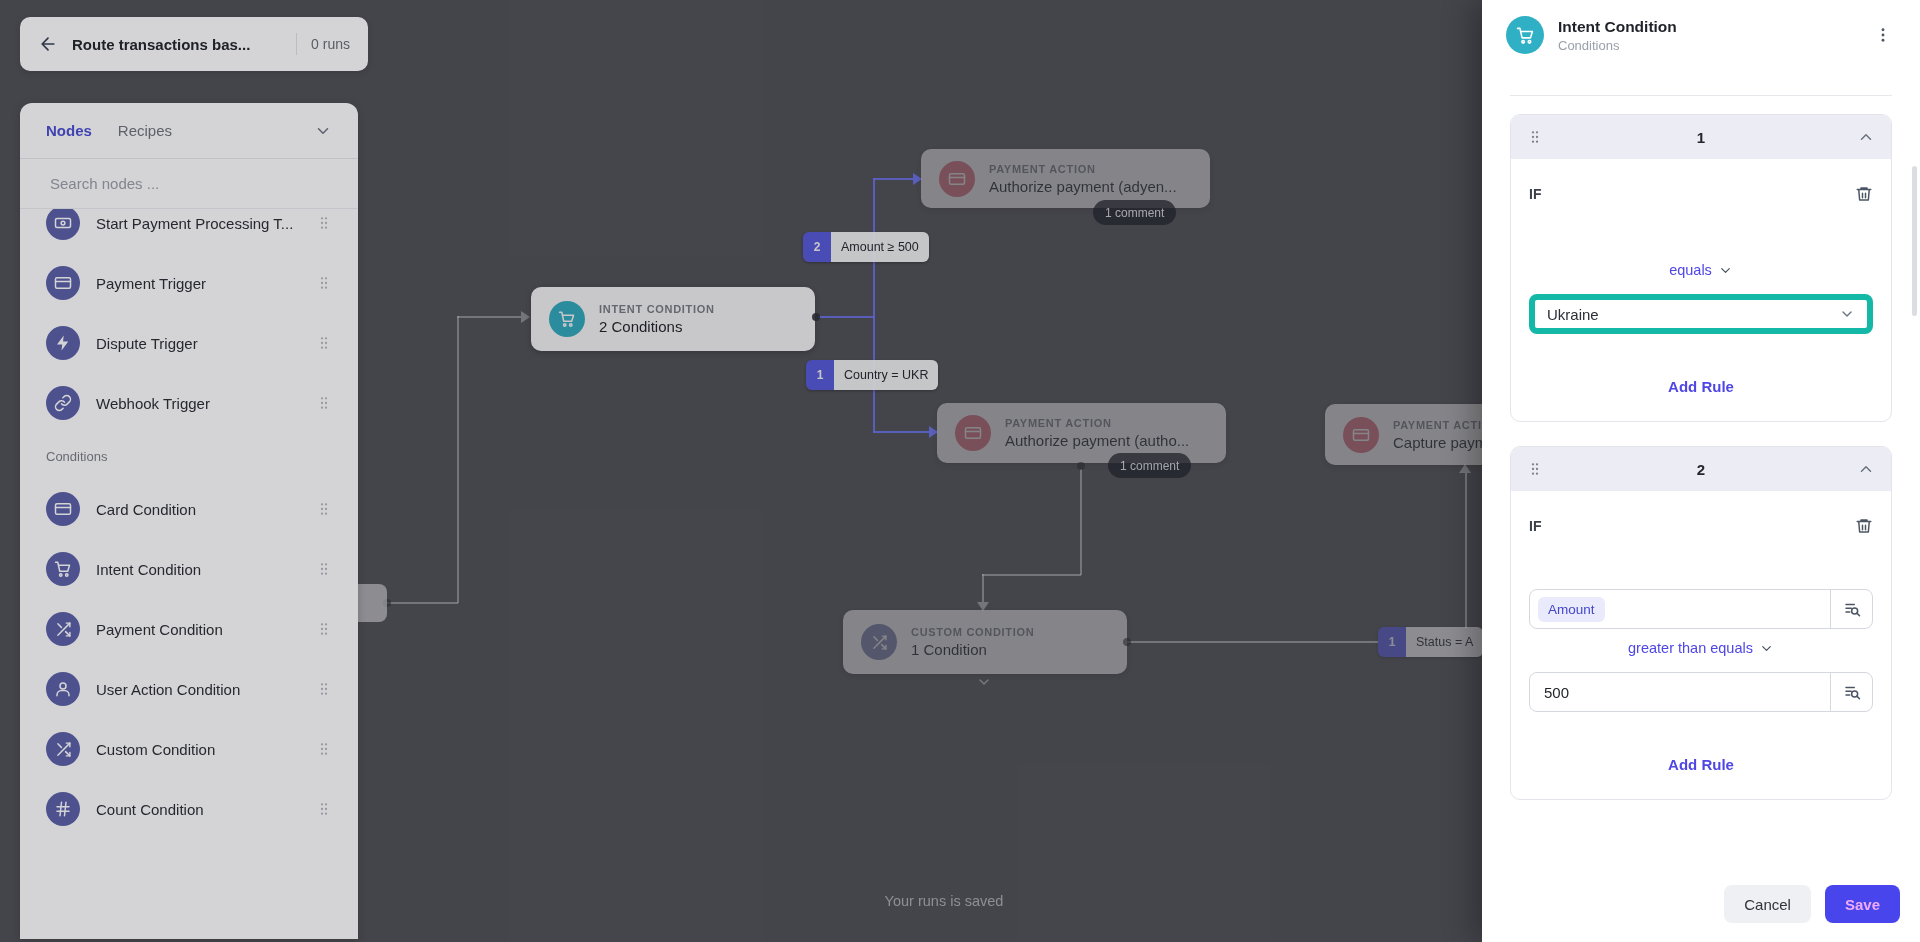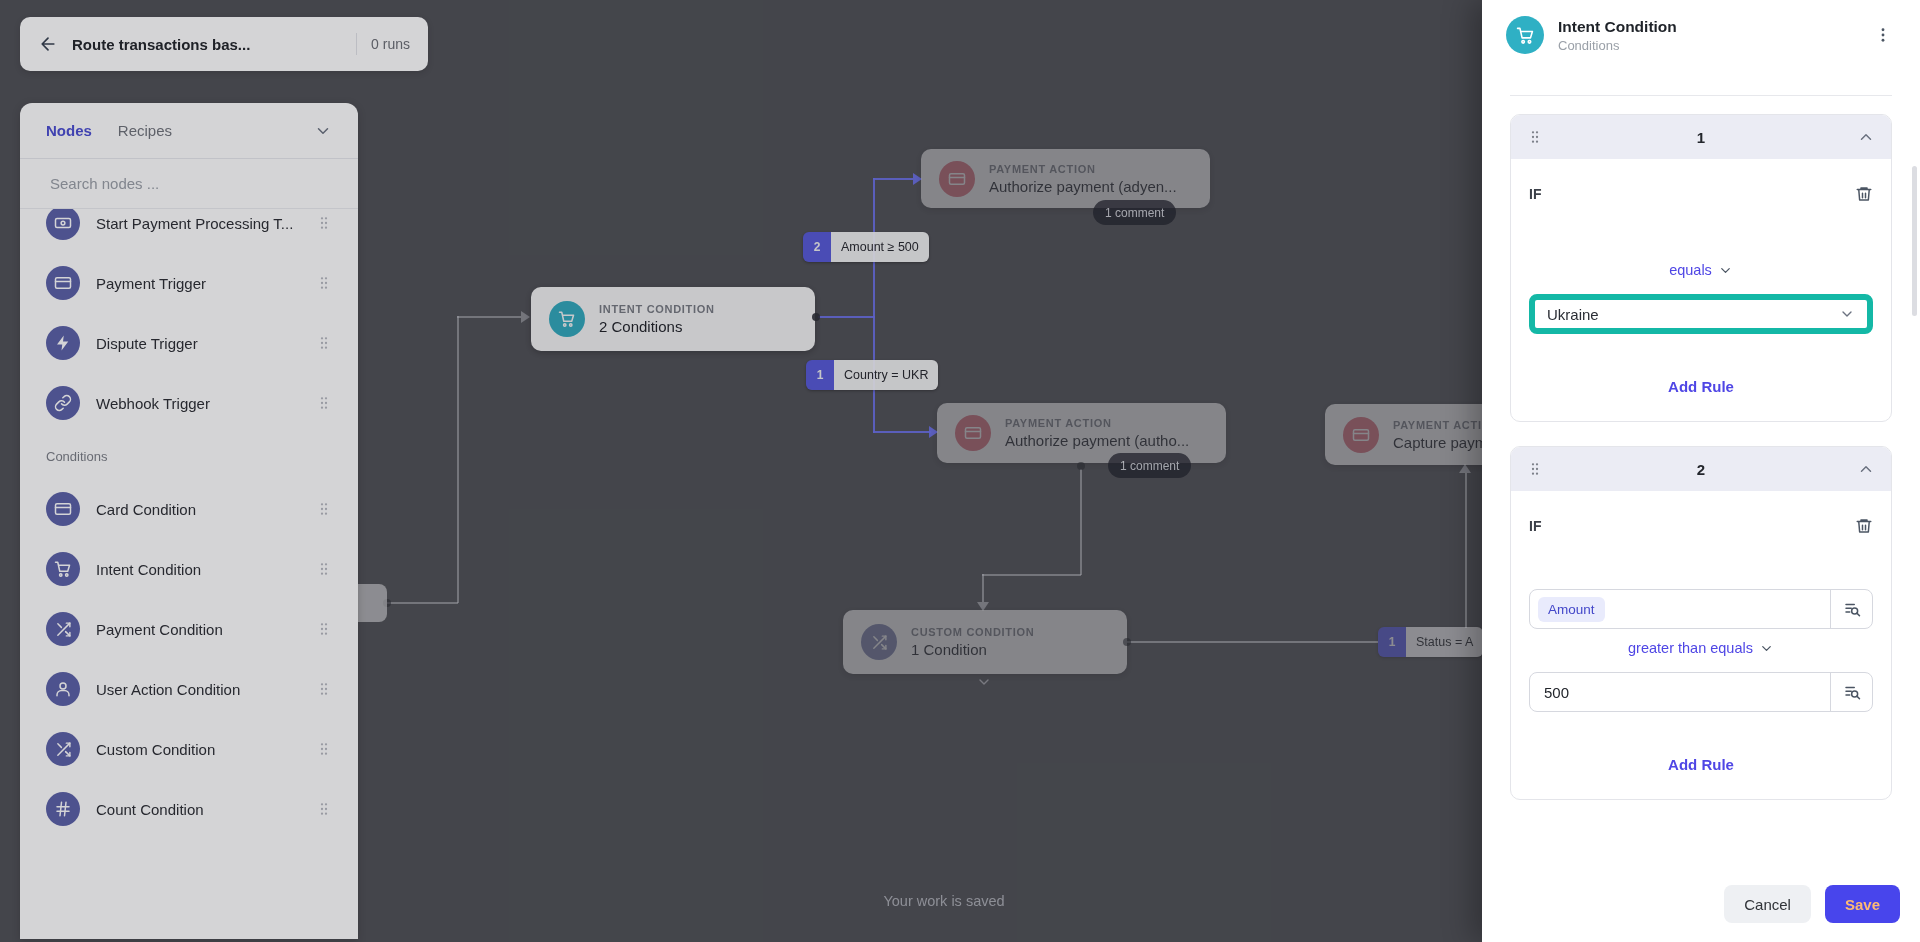--- a/index.html
+++ b/index.html
@@ -32,21 +32,21 @@
   .edge-badge { position:absolute; display:flex; height:30px; border-radius:6px; overflow:hidden; z-index:12; box-shadow:0 1px 3px rgba(0,0,0,.35); font-size:12.5px; }
   .edge-badge .num { width:28px; background:#585ce5; color:#fff; display:flex; align-items:center; justify-content:center; font-weight:700; font-size:12px; flex:none; }
   .edge-badge .lbl { background:#fff; color:#23252b; padding:0 10px; display:flex; align-items:center; white-space:nowrap; }
   .edge-badge.selected { opacity:.9; }
   .edge-badge.dim { opacity:.5; }
 
   .canvas-toast { position:absolute; left:944px; top:893px; transform:translateX(-50%); color:#b9bbc2; font-size:14.5px; opacity:.85; z-index:12; white-space:nowrap; }
   .custom-out-chevron { position:absolute; color:#d0d1d6; opacity:.5; z-index:11; }
 
   
-  .header-card { position:absolute; left:20px; top:17px; width:408px; height:54px; background:#fff; border-radius:10px; z-index:30; display:flex; align-items:center; padding:0 18px; gap:14px; box-shadow:0 2px 6px rgba(0,0,0,.15); }
+  .header-card { position:absolute; left:20px; top:17px; width:348px; height:54px; background:#fff; border-radius:10px; z-index:30; display:flex; align-items:center; padding:0 18px; gap:14px; box-shadow:0 2px 6px rgba(0,0,0,.15); }
   .header-card .hc-title { flex:1; font-size:15px; font-weight:600; color:#23262b; white-space:nowrap; overflow:hidden; text-overflow:ellipsis; }
   .hc-divider { width:1px; height:22px; background:#e2e3e8; flex:none; }
   .hc-runs { font-size:14px; color:#6c6f76; white-space:nowrap; }
   .hc-back { color:#374151; display:flex; cursor:pointer; }
 
   
   .sidebar { position:absolute; left:20px; top:103px; width:338px; bottom:3px; background:#fff; border-radius:12px 12px 0 0; z-index:30; display:flex; flex-direction:column; box-shadow:0 2px 8px rgba(0,0,0,.18); }
   .sb-tabs { height:56px; border-bottom:1px solid #e8e9ee; display:flex; align-items:center; padding:0 26px; flex:none; }
   .sb-tab { font-size:15px; cursor:pointer; }
   .sb-tab.active { color:#4b4ed2; font-weight:700; }
@@ -92,21 +92,21 @@
   .ig-btn { width:42px; border-left:1px solid #d6d8df; display:flex; align-items:center; justify-content:center; color:#4b5563; cursor:pointer; flex:none; }
   .op-row { display:flex; justify-content:center; align-items:center; gap:6px; height:26px; margin-top:6px; color:#4f46e5; font-size:14.5px; cursor:pointer; }
   .op-row .chev { color:#4b5563; display:flex; }
   .select-box { height:40px; border:6px solid #14b8a6; border-radius:8px; display:flex; align-items:center; justify-content:space-between; padding:0 12px; font-size:15px; color:#2b2e35; margin-top:11px; cursor:pointer; }
   .select-box .chev { color:#6b7280; display:flex; }
   .add-rule { text-align:center; color:#4f46e5; font-size:15px; font-weight:600; padding:44px 0 26px; cursor:pointer; }
   .panel-scrollbar { position:absolute; right:3px; top:96px; width:5px; height:150px; background:#dcdde2; border-radius:3px; }
   .panel-footer { height:76px; display:flex; align-items:center; justify-content:flex-end; gap:14px; padding:0 20px; flex:none; }
   .btn { height:38px; border:none; border-radius:8px; font-size:15px; padding:0 20px; font-family:"Liberation Sans", sans-serif; cursor:pointer; }
   .btn-cancel { background:#eef0f3; color:#303338; }
-  .btn-save { background:#4845ec; color:#fdba74; font-weight:600; }
+  .btn-save { background:#4845ec; color:#f0abfc; font-weight:600; }
 </style>
 </head>
 <body>
 
 <svg width="0" height="0" style="position:absolute">
   <defs>
     <symbol id="i-cart" viewBox="0 0 24 24">
         <circle cx="9" cy="20" r="1.6"></circle>
         <circle cx="17" cy="20" r="1.6"></circle>
         <path d="M2 3h3l2.7 12h10.6l2.4-8H6"></path>
@@ -281,21 +281,21 @@
     </div>
     <div class="edge-badge selected" style="left:806px;top:360px;">
       <span class="num">1</span>
       <span class="lbl">Country = UKR</span>
     </div>
     <div class="edge-badge dim" style="left:1378px;top:627px;">
       <span class="num">1</span>
       <span class="lbl">Status = A</span>
     </div>
 
-    <div class="canvas-toast">Your work is saved</div>
+    <div class="canvas-toast">Your runs is saved</div>
   </div>
 
   <div class="header-card">
     <span class="hc-back">
         <svg class="icon" width="20" height="20">
           <use href="#i-arrow-left"></use>
         </svg>
       </span>
     <span class="hc-title">Route transactions bas...</span>
     <span class="hc-divider"></span>

